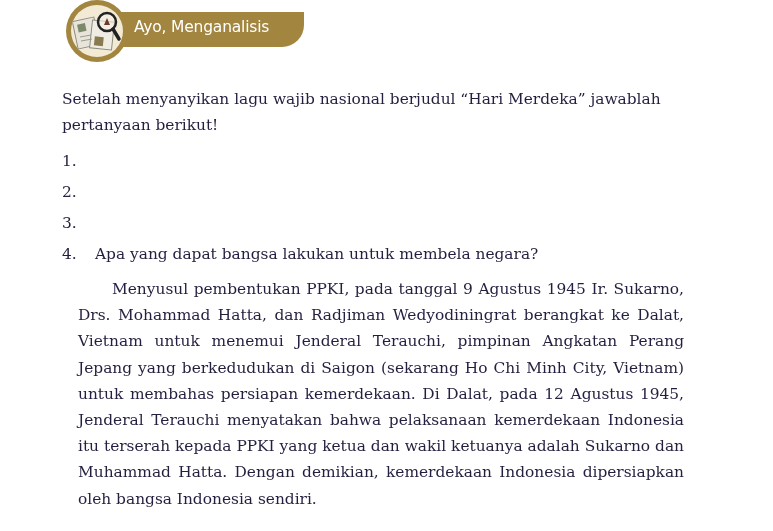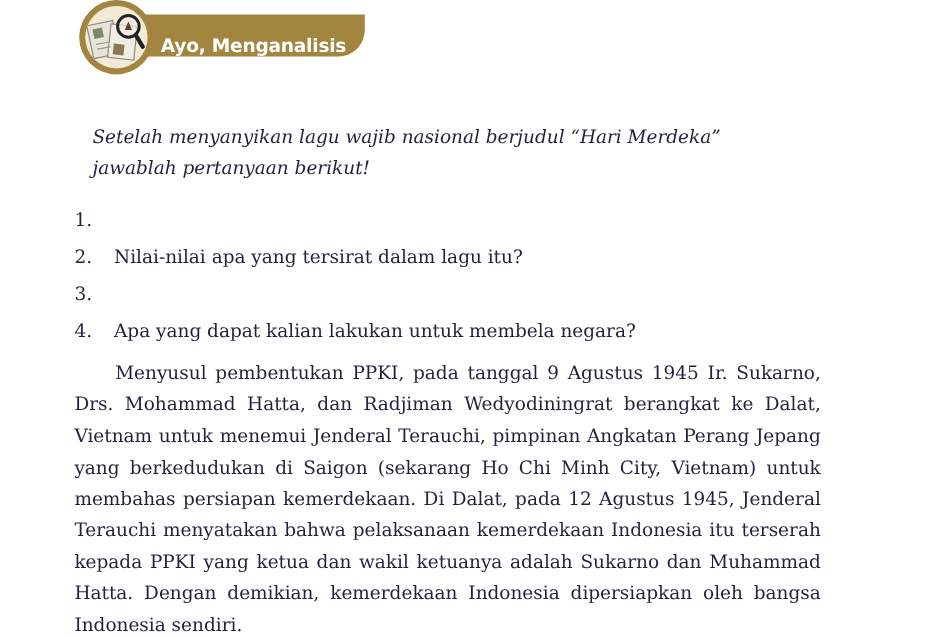--- a/index.html
+++ b/index.html
@@ -8,38 +8,38 @@
       background: #ffffff; position: relative;
       font-family: "DejaVu Serif", serif;
       color: #231f3f;
     }
     .banner { position: absolute; left: 66px; top: 0; height: 62px; width: 240px; }
     .banner-bar {
       position: absolute; left: 38px; top: 12px; width: 200px; height: 35px;
       background: #a2853f; border-radius: 0 0 22px 0;
     }
     .banner-title {
-      position: absolute; left: 68px; top: 29px;
-      font-family: "DejaVu Sans", sans-serif; font-weight: bold;
+      position: absolute; left: 68px; top: 18px;
+      font-family: "DejaVu Sans", sans-serif; font-weight: normal;
       font-size: 15.5px; color: #ffffff; letter-spacing: -0.2px; white-space: nowrap;
     }
     .banner-circle {
       position: absolute; left: 0; top: 0; width: 62px; height: 62px; border-radius: 50%;
       background: #a2853f;
     }
     .banner-circle-inner {
       position: absolute; left: 5px; top: 5px; width: 52px; height: 52px; border-radius: 50%;
       background: #f3ead6; overflow: hidden;
     }
     .content { position: absolute; left: 62px; top: 86px; width: 622px; font-size: 15.4px; line-height: 26px; }
-    .intro { margin: 15px; font-style: italic; }
+    .intro { margin: 0; }
     .qlist { margin: 8px 0 0 0; padding: 0; list-style: none; }
     .qlist li { display: flex; line-height: 31px; }
     .qnum { width: 33px; flex: none; }
-    .para { margin: 6px 0 0 0; text-align: justify; text-indent: 34px; line-height: 26.2px; }
+    .para { margin: 6px 0 0 16px; text-align: justify; text-indent: 34px; line-height: 26.2px; }
   </style>
 </head>
 <body>
 
 <div class="banner">
   <div class="banner-bar"></div>
   <div class="banner-circle">
     <div class="banner-circle-inner">
       <svg width="52" height="52" viewBox="0 0 52 52">
         <rect x="4" y="14" width="22" height="28" fill="#e8e4da" stroke="#8c8c80" stroke-width="1" transform="rotate(-12 15 28)"></rect>
@@ -58,24 +58,23 @@
 </div>
 
 <div class="content">
   <p class="intro">Setelah menyanyikan lagu wajib nasional berjudul “Hari Merdeka” jawablah pertanyaan berikut!</p>
   <ol class="qlist">
     <li>
       <span class="qnum">1.</span>
     </li>
     <li>
       <span class="qnum">2.</span>
-      <span>Nilai-nilai apa yang tersirat dalam lagu itu?</span>
     </li>
     <li>
       <span class="qnum">3.</span>
     </li>
     <li>
       <span class="qnum">4.</span>
-      <span>Apa yang dapat kalian lakukan untuk membela negara?</span>
+      <span>Apa yang dapat bangsa lakukan untuk membela negara?</span>
     </li>
   </ol>
   <p class="para">Menyusul pembentukan PPKI, pada tanggal 9 Agustus 1945 Ir. Sukarno, Drs. Mohammad Hatta, dan Radjiman Wedyodiningrat berangkat ke Dalat, Vietnam untuk menemui Jenderal Terauchi, pimpinan Angkatan Perang Jepang yang berkedudukan di Saigon (sekarang Ho Chi Minh City, Vietnam) untuk membahas persiapan kemerdekaan. Di Dalat, pada 12 Agustus 1945, Jenderal Terauchi menyatakan bahwa pelaksanaan kemerdekaan Indonesia itu terserah kepada PPKI yang ketua dan wakil ketuanya adalah Sukarno dan Muhammad Hatta. Dengan demikian, kemerdekaan Indonesia dipersiapkan oleh bangsa Indonesia sendiri.</p>
 </div>
 
 </body></html>

